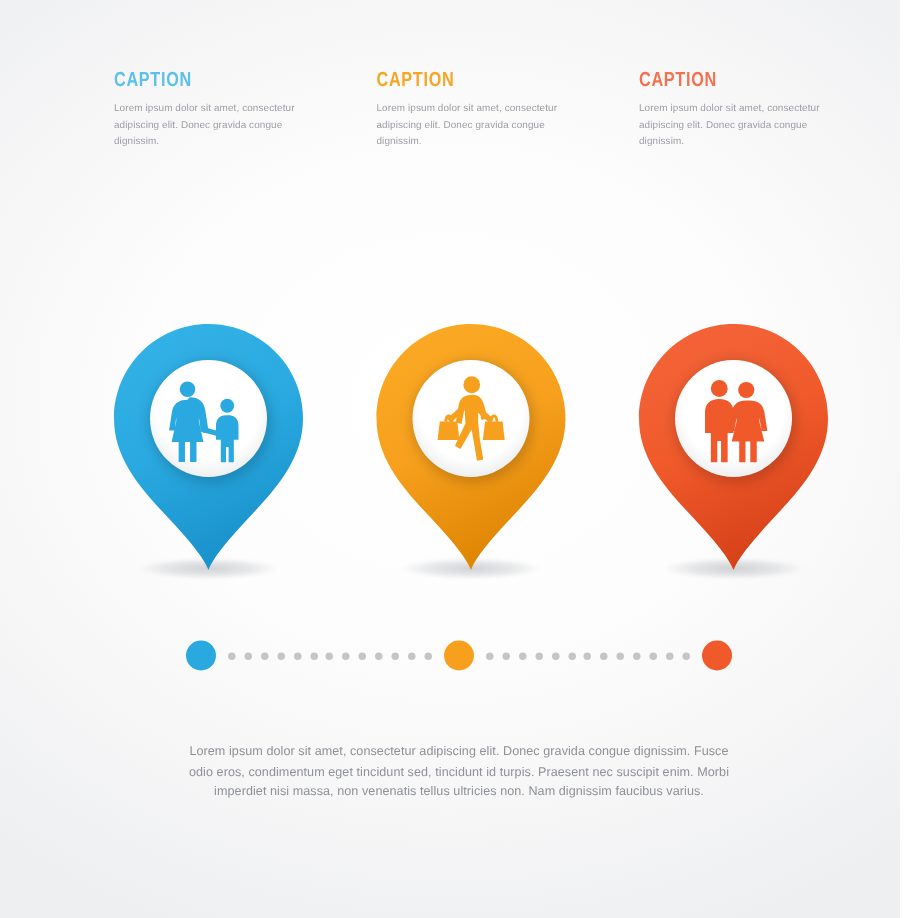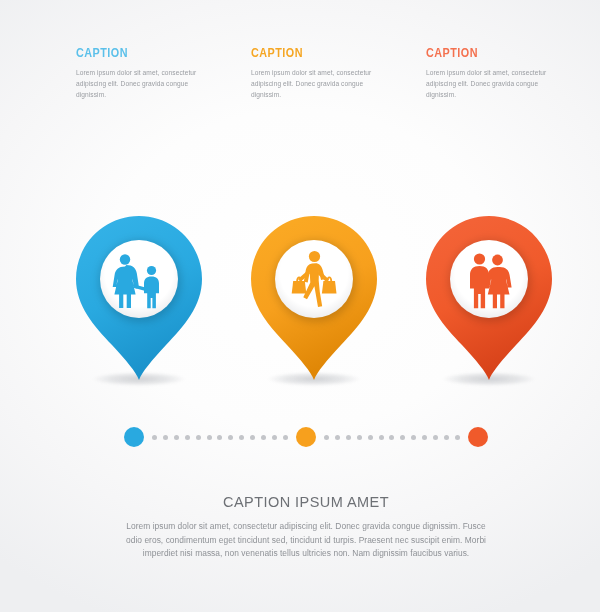--- a/index.html
+++ b/index.html
@@ -389,17 +389,16 @@
         <span class="tl-dot"></span>
         <span class="tl-dot"></span>
         <span class="tl-dot"></span>
         <span class="tl-dot"></span>
       </div>
       <div class="tl-big b3"></div>
     </div>
   </div>
 
   <div class="footer">
-    <h2 class="footer-title">CAPTION IPSUM AMET</h2>
     <p class="footer-body">Lorem ipsum dolor sit amet, consectetur adipiscing elit. Donec gravida congue dignissim. Fusce odio eros, condimentum eget tincidunt sed, tincidunt id turpis. Praesent nec suscipit enim. Morbi imperdiet nisi massa, non venenatis tellus ultricies non. Nam dignissim faucibus varius.</p>
   </div>
 
 </div>
 
 </body></html>

